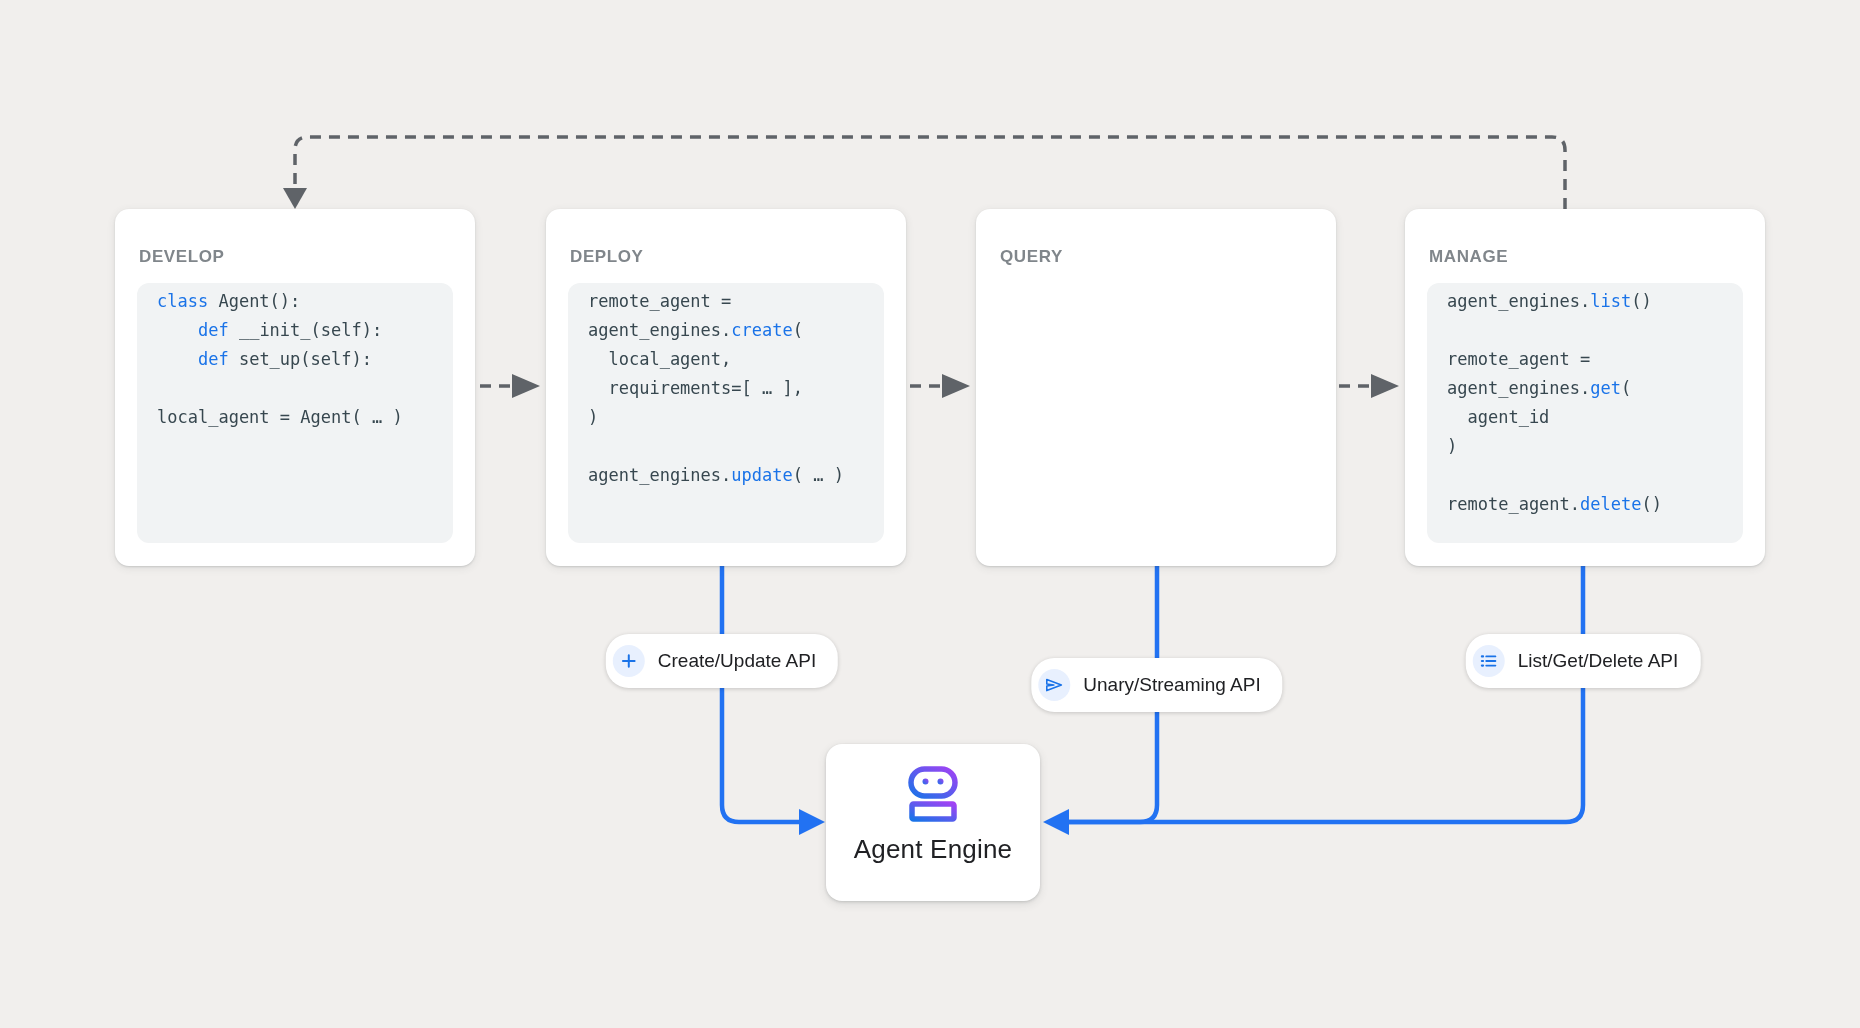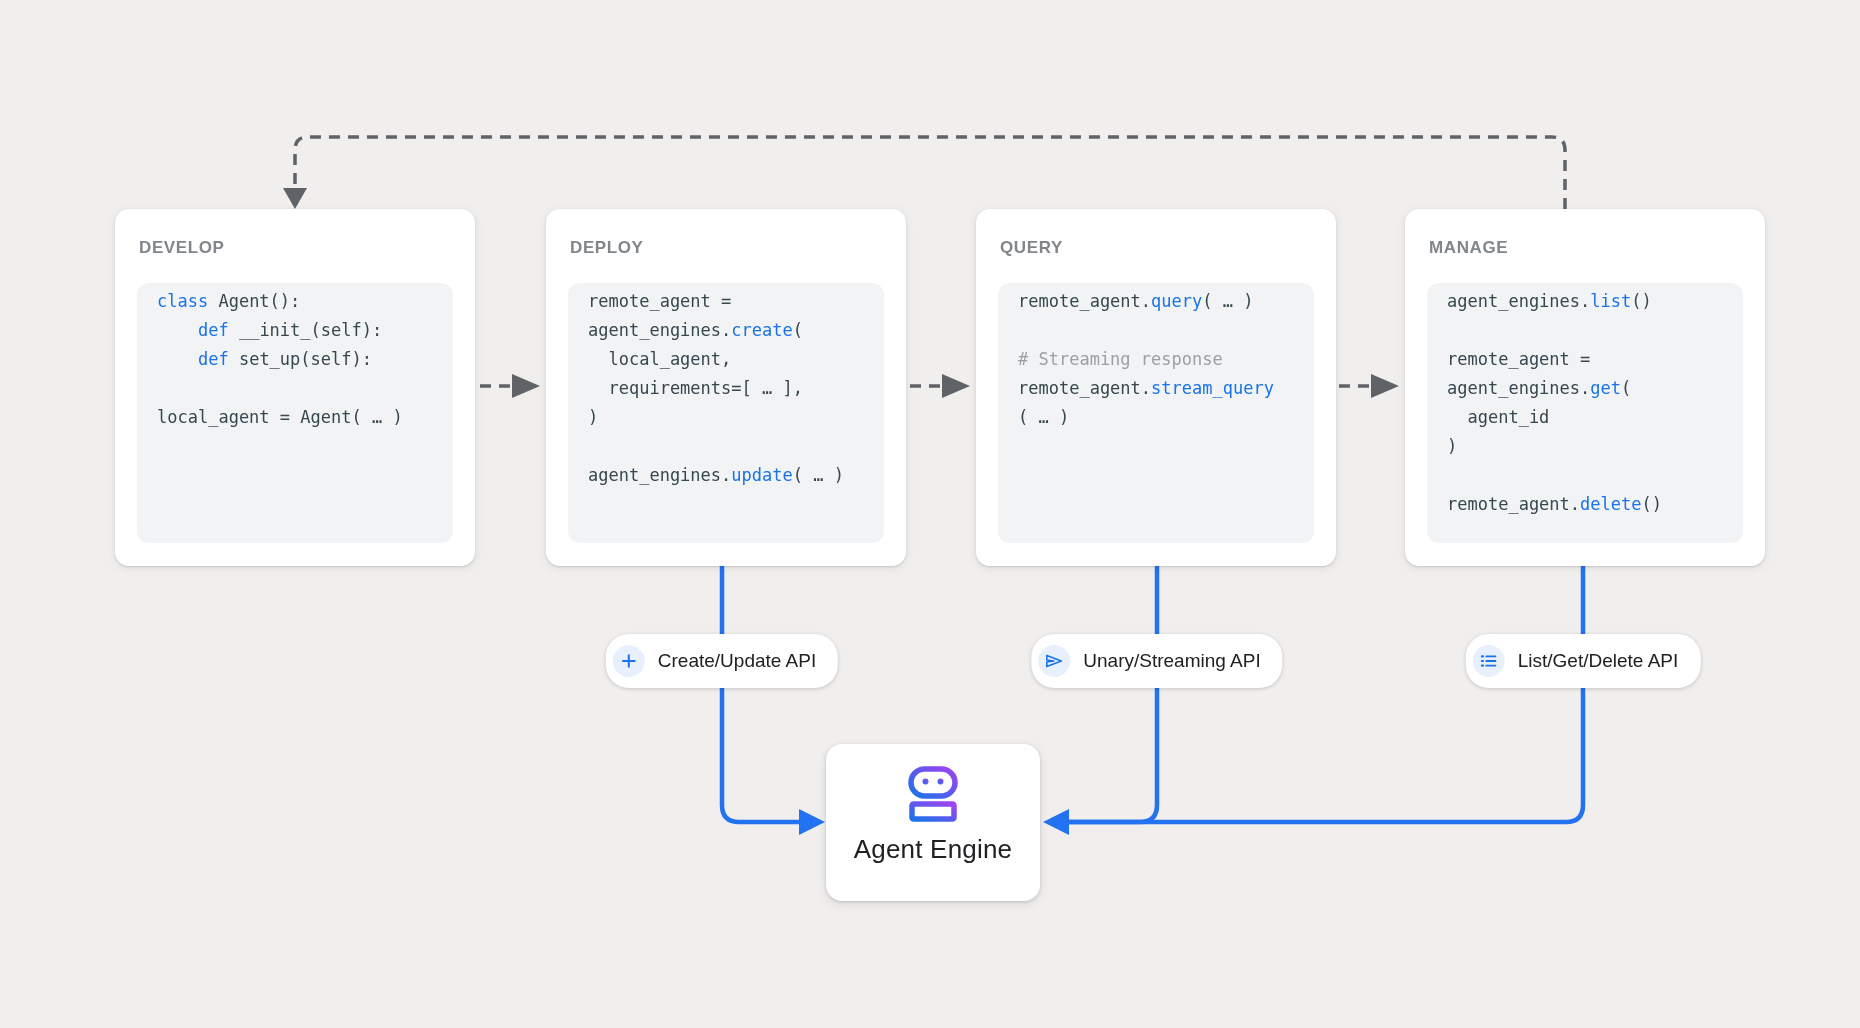--- a/index.html
+++ b/index.html
@@ -21,21 +21,21 @@
   .solid-blue{stroke:var(--connector-blue);stroke-width:4.5;fill:none;}
   .head-gray{fill:var(--connector-gray);}
   .head-blue{fill:var(--connector-blue);}
 
   .card{
     position:absolute; top:209px; width:360px; height:357px;
     background:var(--card-bg); border-radius:14px; z-index:2;
     box-shadow:0 1px 2px rgba(60,64,67,.18), 0 2px 8px rgba(60,64,67,.10);
   }
   .card-title{
-    position:absolute; top:29px; left:24px;
+    position:absolute; top:38px; left:24px;
     font-size:17px; font-weight:bold; letter-spacing:.6px;
     color:var(--title-gray);
   }
   .code-block{
     position:absolute; left:22px; right:22px; top:74px; bottom:23px;
     background:var(--code-bg); border-radius:12px;
     padding:4px 20px;
     font-family:"DejaVu Sans Mono", monospace;
     font-size:17px; line-height:29px; color:var(--code-text);
   }
@@ -128,27 +128,20 @@
           <div class="code-line"><span class="tk-p">agent_engines.</span><span class="tk-kw">create</span><span class="tk-p">(</span></div>
           <div class="code-line"><span class="tk-p">  local_agent,</span></div>
           <div class="code-line"><span class="tk-p">  requirements=[ … ],</span></div>
           <div class="code-line"><span class="tk-p">)</span></div>
           <div class="code-line"></div>
           <div class="code-line"><span class="tk-p">agent_engines.</span><span class="tk-kw">update</span><span class="tk-p">( … )</span></div>
         </div>
       </div>
       <div class="card" style="left: 976px;">
         <div class="card-title">QUERY</div>
-        <div class="code-block">
-          <div class="code-line"><span class="tk-p">remote_agent.</span><span class="tk-kw">query</span><span class="tk-p">( … )</span></div>
-          <div class="code-line"></div>
-          <div class="code-line"><span class="tk-cm"># Streaming response</span></div>
-          <div class="code-line"><span class="tk-p">remote_agent.</span><span class="tk-kw">stream_query</span></div>
-          <div class="code-line"><span class="tk-p">( … )</span></div>
-        </div>
       </div>
       <div class="card" style="left: 1405px;">
         <div class="card-title">MANAGE</div>
         <div class="code-block">
           <div class="code-line"><span class="tk-p">agent_engines.</span><span class="tk-kw">list</span><span class="tk-p">()</span></div>
           <div class="code-line"></div>
           <div class="code-line"><span class="tk-p">remote_agent =</span></div>
           <div class="code-line"><span class="tk-p">agent_engines.</span><span class="tk-kw">get</span><span class="tk-p">(</span></div>
           <div class="code-line"><span class="tk-p">  agent_id</span></div>
           <div class="code-line"><span class="tk-p">)</span></div>
@@ -159,21 +152,21 @@
     </div>
   <div id="pills">
       <div class="pill" style="left: 722px;">
         <div class="pill-icon-circle">
           <svg width="20" height="20" viewBox="0 0 24 24">
             <path d="M12 5v14M5 12h14" stroke="var(--keyword-blue)" stroke-width="2.4" stroke-linecap="round" fill="none"></path>
           </svg>
         </div>
         <span class="pill-label">Create/Update API</span>
       </div>
-      <div class="pill" style="left: 1157px;">
+      <div class="pill" style="left: 1157px; margin-top: 24px;">
         <div class="pill-icon-circle">
           <svg width="20" height="20" viewBox="0 0 24 24">
             <path d="M3 5.3 L20.5 12 L3 18.7 L3 13.2 L11.5 12 L3 10.8 Z" fill="none" stroke="var(--keyword-blue)" stroke-width="1.9" stroke-linejoin="round"></path>
           </svg>
         </div>
         <span class="pill-label">Unary/Streaming API</span>
       </div>
       <div class="pill" style="left: 1583px;">
         <div class="pill-icon-circle">
           <svg width="20" height="20" viewBox="0 0 24 24">

